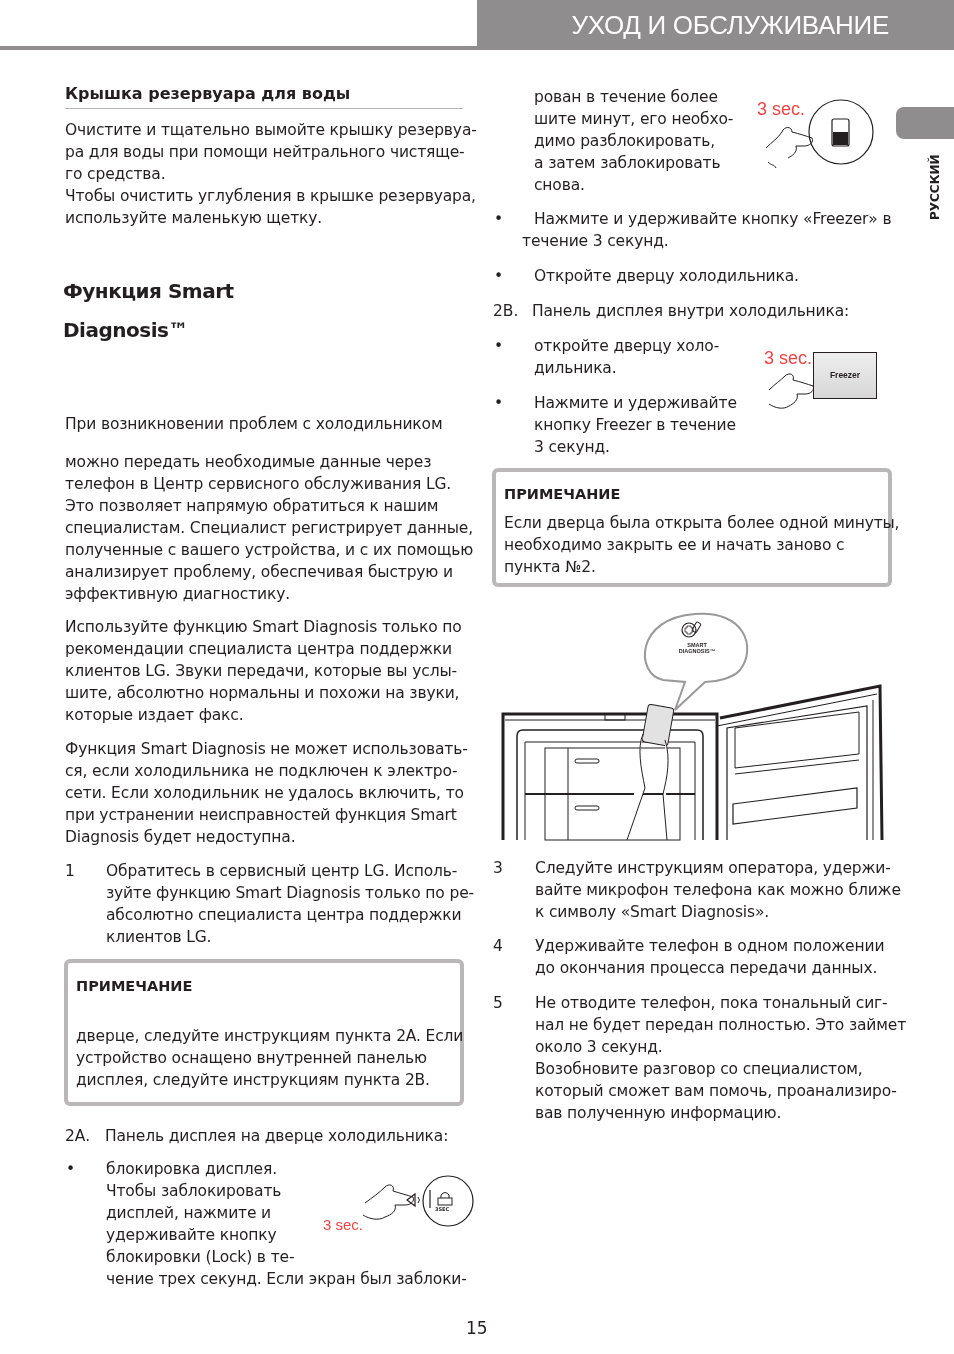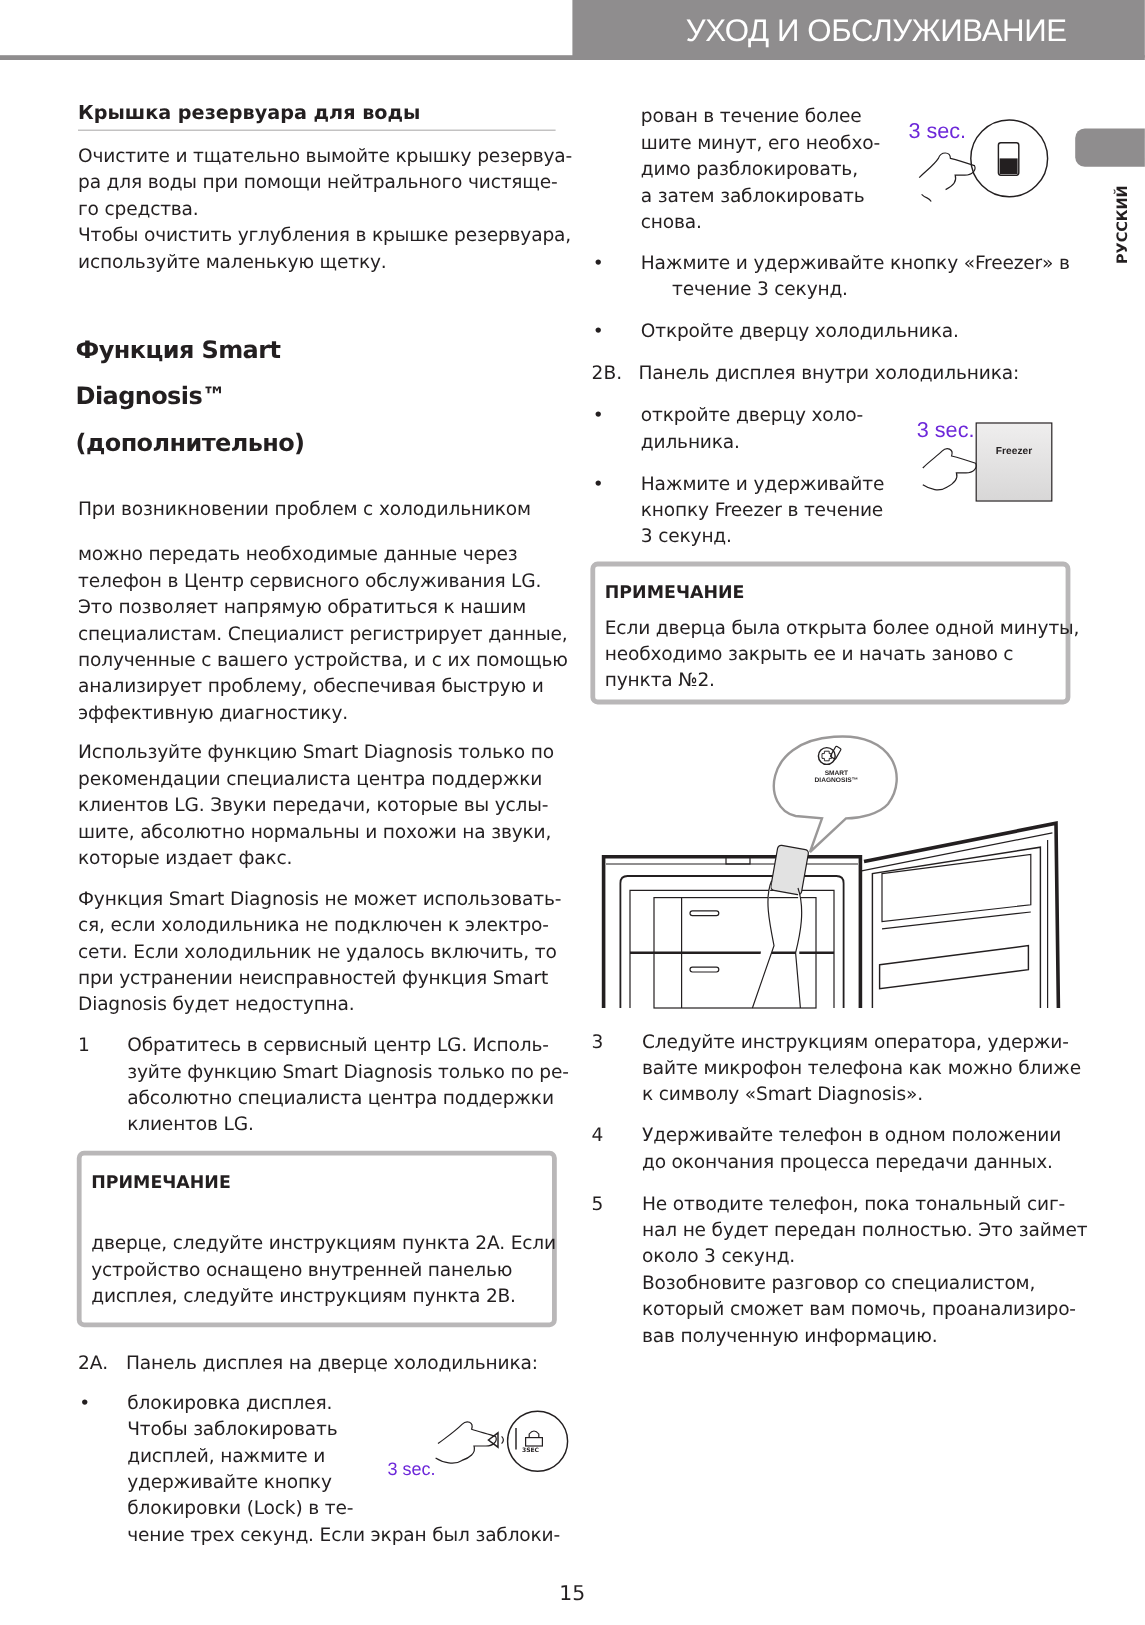--- a/index.html
+++ b/index.html
@@ -17,21 +17,21 @@
   .t { position:absolute; font-size:15.5px; line-height:22px; white-space:nowrap; letter-spacing:-0.15px; }
   .sub-h { position:absolute; left:65px; top:84px; font-size:16px; font-weight:bold; }
   .sub-rule { position:absolute; left:65px; top:108px; width:398px; height:1px; background:#b5b3b4; }
   .big-h { position:absolute; left:63px; top:272px; font-size:20px; font-weight:bold; line-height:39px; letter-spacing:-0.5px; }
 
   .note { position:absolute; border:4px solid #b9b7b8; border-radius:6px; background:#fff; box-sizing:border-box; }
   .note-h { position:absolute; left:8px; font-size:14.5px; font-weight:bold; }
   .note-b { position:absolute; left:8px; font-size:15.5px; line-height:22px; white-space:nowrap; letter-spacing:-0.15px; }
 
   .num { position:absolute; font-size:15.5px; line-height:22px; }
-  .sec { font-family:"Liberation Sans", sans-serif; font-size:18px; position:absolute; color:#6d28d9; }
+  .sec { font-family:"Liberation Sans", sans-serif; font-size:18px; position:absolute; color:#ef4444; }
   .pgnum { position:absolute; left:466px; top:1318px; font-size:17px; }
   svg { position:absolute; overflow:visible; }
 </style>
 </head>
 <body>
 
 <div class="hdr-box"></div>
 <div class="hdr-line"></div>
 <div class="hdr-title">УХОД И ОБСЛУЖИВАНИЕ</div>
 <div class="lang-tab"></div>
@@ -45,21 +45,20 @@
   <div class="t" style="left:65px;top:119px">Очистите и тщательно вымойте крышку резервуа-</div>
   <div class="t" style="left:65px;top:141px">ра для воды при помощи нейтрального чистяще-</div>
   <div class="t" style="left:65px;top:163px">го средства.</div>
   <div class="t" style="left:65px;top:185px">Чтобы очистить углубления в крышке резервуара,</div>
   <div class="t" style="left:65px;top:207px">используйте маленькую щетку.</div>
 </div>
 
 <div class="big-h">
   <div>Функция Smart</div>
   <div>Diagnosis™</div>
-  <div>(дополнительно)</div>
 </div>
 
 <div>
   <div class="t" style="left:65px;top:413px">При возникновении проблем с холодильником</div>
   <div class="t" style="left:65px;top:451px">можно передать необходимые данные через</div>
   <div class="t" style="left:65px;top:473px">телефон в Центр сервисного обслуживания LG.</div>
   <div class="t" style="left:65px;top:495px">Это позволяет напрямую обратиться к нашим</div>
   <div class="t" style="left:65px;top:517px">специалистам. Специалист регистрирует данные,</div>
   <div class="t" style="left:65px;top:539px">полученные с вашего устройства, и с их помощью</div>
   <div class="t" style="left:65px;top:561px">анализирует проблему, обеспечивая быструю и</div>
@@ -147,21 +146,21 @@
     <rect x="70" y="19" width="17" height="27" rx="2" fill="none" stroke="#231f20" stroke-width="1.2"></rect>
     <rect x="71" y="32" width="15" height="13" fill="#231f20"></rect>
     <path d="M4,48 C10,42 16,38 20,32 C22,26 30,26 30,32 C38,34 44,36 50,38 C52,42 48,46 42,46 L34,46 C36,52 30,56 26,58" fill="none" stroke="#231f20" stroke-width="1"></path>
     <path d="M6,62 C10,66 12,64 14,68" fill="none" stroke="#231f20" stroke-width="1"></path>
   </svg>
 </div>
 
 <div>
   <div class="num" style="left:494px;top:208px">•</div>
   <div class="t" style="left:534px;top:208px">Нажмите и удерживайте кнопку «Freezer» в</div>
-  <div class="t" style="left:560px;top:230px">течение 3 секунд.</div>
+  <div class="t" style="left:522px;top:230px">течение 3 секунд.</div>
 </div>
 <div>
   <div class="num" style="left:494px;top:265px">•</div>
   <div class="t" style="left:534px;top:265px">Откройте дверцу холодильника.</div>
 </div>
 
 <div>
   <div class="num" style="left:493px;top:300px">2B.</div>
   <div class="t" style="left:532px;top:300px">Панель дисплея внутри холодильника:</div>
 </div>
@@ -173,21 +172,21 @@
 </div>
 <div>
   <div class="num" style="left:494px;top:392px">•</div>
   <div class="t" style="left:534px;top:392px">Нажмите и удерживайте</div>
   <div class="t" style="left:534px;top:414px">кнопку Freezer в течение</div>
   <div class="t" style="left:534px;top:436px">3 секунд.</div>
 </div>
 
 <div>
   <div class="sec" style="left:764px;top:348px">3 sec.</div>
-  <div style="position:absolute;left:813px;top:352px;width:64px;height:66px;border:1.3px solid #231f20;background:linear-gradient(#efeeee,#d8d7d7);box-sizing:border-box">
+  <div style="position:absolute;left:813px;top:352px;width:64px;height:47px;border:1.3px solid #231f20;background:linear-gradient(#efeeee,#d8d7d7);box-sizing:border-box">
     <div style="position:absolute;left:0;width:100%;top:17px;text-align:center;font-family:'Liberation Sans',sans-serif;font-size:8.5px;font-weight:bold">Freezer</div>
   </div>
   <svg style="left:765px;top:370px" width="60" height="50">
     <path d="M4,20 C10,14 16,10 20,6 C24,2 30,4 28,10 C36,12 42,14 48,16 C50,20 46,24 40,24 L32,24 C34,30 28,34 24,36 C18,40 10,38 4,34" fill="none" stroke="#231f20" stroke-width="1"></path>
   </svg>
 </div>
 
 <div class="note" style="left:492px;top:468px;width:400px;height:119px">
   <div class="note-h" style="top:14px">ПРИМЕЧАНИЕ</div>
   <div class="note-b" style="top:62px">необходимо закрыть ее и начать заново с</div>

